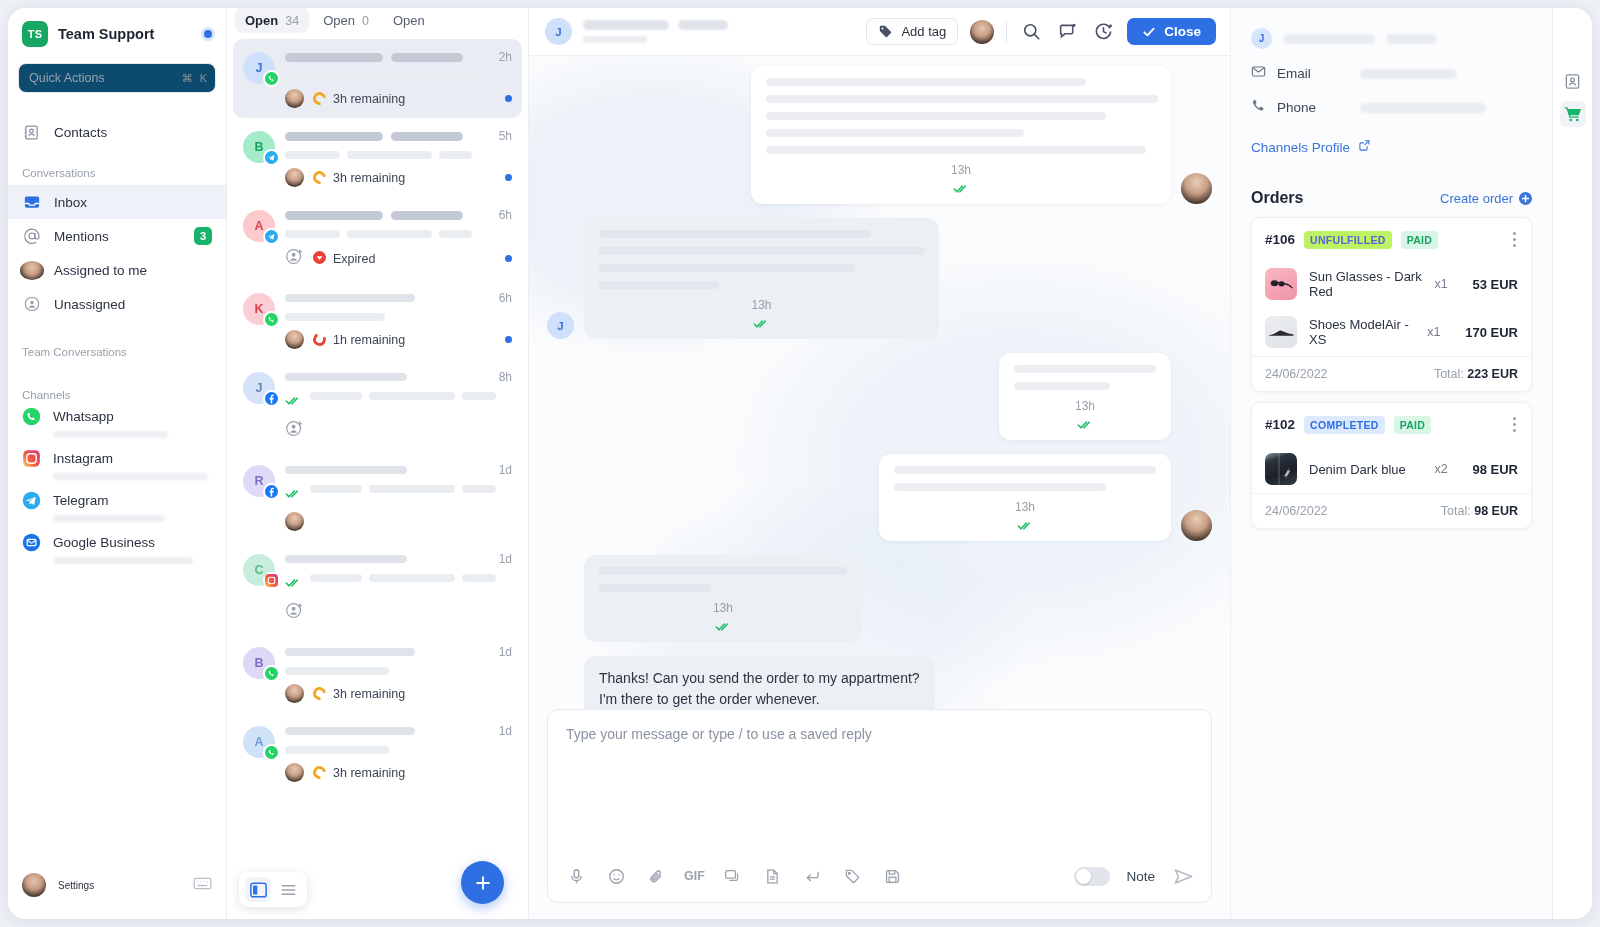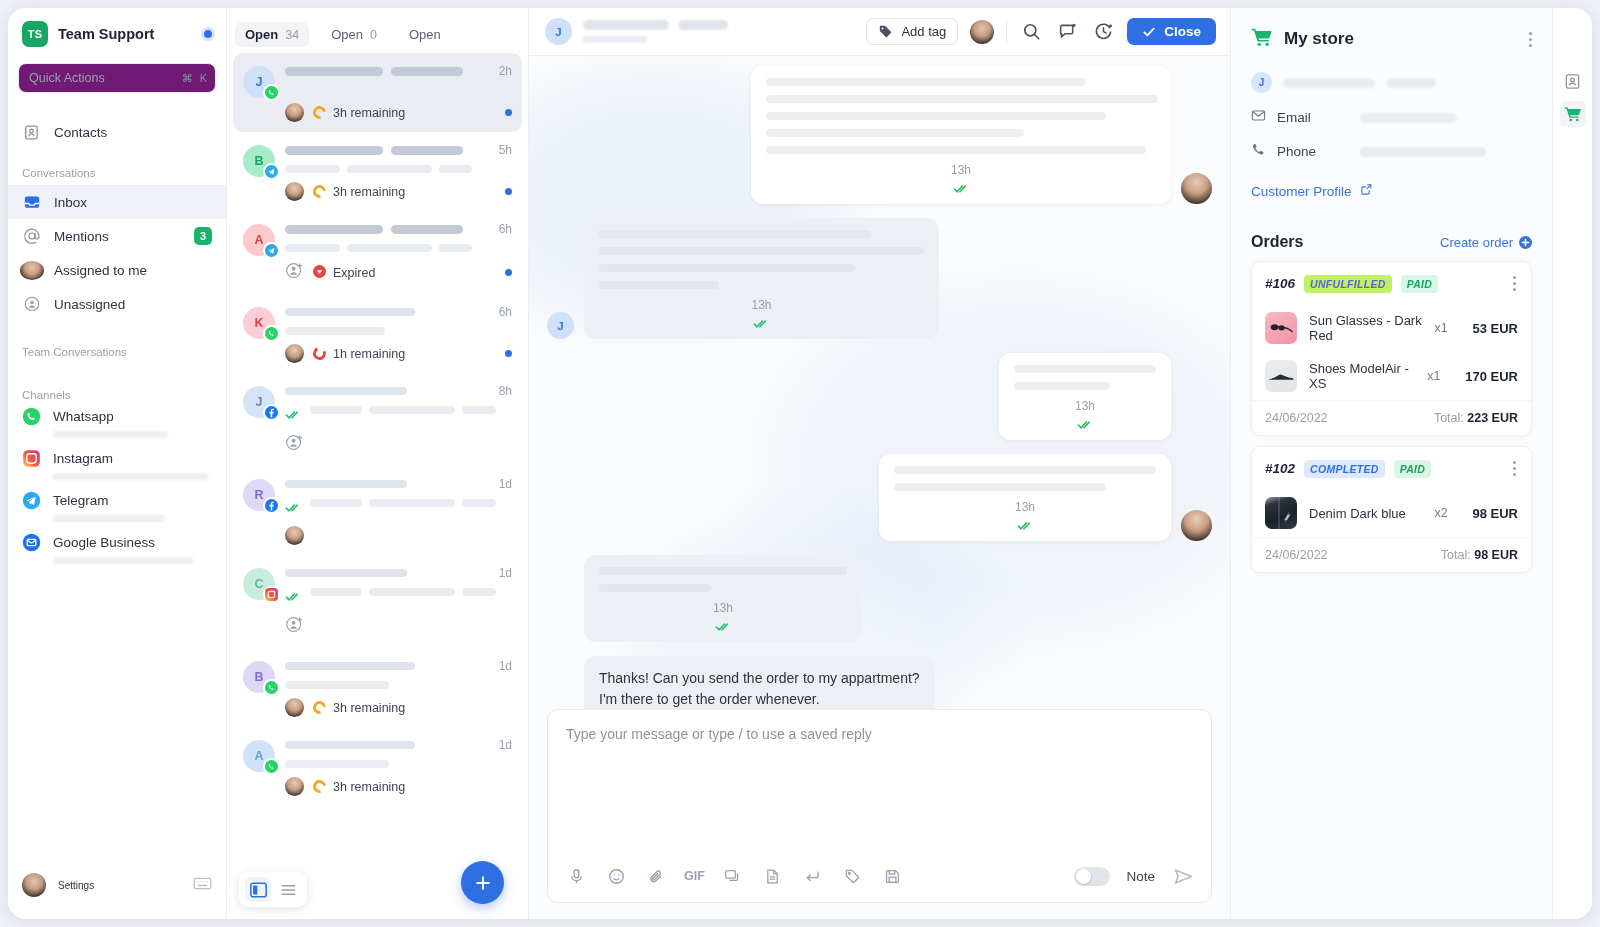--- a/index.html
+++ b/index.html
@@ -35,21 +35,21 @@
     display:flex; align-items:center; justify-content:center;
     letter-spacing:.2px;
   }
   .brand-name { font-size: 14.5px; color:#1d2433; font-weight:600; flex:1; }
   .brand-dot { width:8px; height:8px; border-radius:50%; background:#2f6fe4; box-shadow:0 0 0 3px rgba(47,111,228,.18); }
 
   .qa {
     margin: 6px 10px 0 10px; height: 30px;
     border:1px solid #e8eaee; border-radius:8px;
     display:flex; align-items:center; padding: 0 8px 0 10px;
-    background:#701a75;
+    background:#0c4a6e;
   }
   .qa-ph { font-size: 12.5px; color:#9aa1ad; flex:1; }
   .qa-keys { display:flex; gap:7px; font-size:11px; color:#8b93a1; }
 
   .nav { margin-top: 22px; }
   .nav-row {
     display:flex; align-items:center; gap:13px;
     height: 34px; padding: 0 14px;
     font-size: 13.5px; color:#2b3241;
     cursor:pointer;
@@ -82,21 +82,21 @@
     flex:0 0 24px;
   }
 
   
   .conv {
     width: 302px; flex: 0 0 302px;
     border-right:1px solid #eceef2;
     display:flex; flex-direction:column;
     position:relative; background:#fff;
   }
-  .conv-tabs { display:flex; gap:12px; padding: 14px 8px 6px 8px; }
+  .conv-tabs { display:flex; gap:4px; padding: 0 8px 6px 8px; }
   .tab {
     display:flex; align-items:center; gap:7px;
     padding: 5px 10px; border-radius:7px; cursor:pointer;
     font-size:13px;
   }
   .tab.active { background:#f1f3f7; }
   .tab .t-lbl { color:#586172; }
   .tab.active .t-lbl { color:#1d2433; font-weight:bold; }
   .tab .t-cnt { color:#98a0ac; font-size:12.5px; }
 
@@ -241,21 +241,21 @@
   .orders-head { display:flex; align-items:baseline; padding: 34px 20px 0 20px; }
   .orders-title { font-size:16px; color:#1d2433; font-weight:600; flex:1; }
   .create-order { font-size:13px; color:#3b73d8; cursor:pointer; display:flex; align-items:center; gap:6px; }
   .plus-ic { width:13px; height:13px; border-radius:50%; background:#3b73d8; color:#fff; font-size:11px; display:flex; align-items:center; justify-content:center; line-height:0; }
 
   .order-card {
     margin: 10px 20px 0 20px; background:#fff;
     border:1px solid #edeff3; border-radius:9px;
     box-shadow:0 1px 4px rgba(40,55,85,.06); overflow:hidden;
   }
-  .oc-head { display:flex; align-items:center; gap:9px; padding: 10px 11px 9px 13px; font-style: italic; }
+  .oc-head { display:flex; align-items:center; gap:9px; padding: 10px 11px 9px 13px; }
   .oc-id { font-size:13.5px; font-weight:bold; color:#1d2433; }
   .chip { font-size:10.5px; font-weight:bold; border-radius:4px; padding: 3px 6px; letter-spacing:.3px; }
   .chip.unf { background:#bef264; color:#5b63d8; }
   .chip.comp { background:#dde9fd; color:#2f6fe4; }
   .chip.paid { background:#d9f5e5; color:#17a362; }
   .oc-head .sp { flex:1; }
   .oi { display:flex; align-items:center; gap:12px; padding: 8px 13px; }
   .oi-img { width:32px; height:32px; border-radius:7px; flex:0 0 32px; position:relative; overflow:hidden; }
   .oi-name { flex:1; font-size:13px; color:#2b3241; }
   .oi-qty { font-size:12.5px; color:#747c8b; width:26px; }
@@ -980,35 +980,20 @@
           <svg width="21" height="19" viewBox="0 0 22 20" fill="none" stroke="#b5bcc7" stroke-width="1.7" stroke-linejoin="round">
               <path d="M2.5 3.2l17 6.8-17 6.8 3-6.8z"></path>
             </svg>
         </span>
       </div>
     </div>
   </div>
 
   <div class="right">
 
-    <div class="store-head">
-      <span>
-        <svg width="22" height="22" viewBox="0 0 24 24" fill="#1ab56d">
-            <path d="M1.5 3h3l1 2.4h16c.6 0 1 .6.8 1.1l-2.3 6.4c-.2.5-.6.8-1.1.8H8.2l.5 1.5H19a.9.9 0 1 1 0 1.8H8a1 1 0 0 1-.95-.7L3.2 4.8H1.5A.9.9 0 0 1 1.5 3z"></path>
-            <circle cx="9" cy="20" r="1.8"></circle>
-            <circle cx="17.6" cy="20" r="1.8"></circle>
-          </svg>
-      </span>
-      <span class="store-title">My store</span>
-      <span class="kebab">
-          <i></i>
-          <i></i>
-          <i></i>
-        </span>
-    </div>
 
     <div class="cust">
       <div class="cust-row">
         <span class="c-ava">J</span>
         <span class="blurbar" style="width:92px;height:10px;"></span>
         <span class="blurbar" style="width:50px;height:10px;"></span>
       </div>
 
       <div class="info-row">
         <span>
@@ -1025,21 +1010,21 @@
         <span>
           <svg width="15" height="15" viewBox="0 0 20 20" fill="#6e7685">
               <path d="M4.3 2.6c.5-.3 1.2-.2 1.5.4l1.4 2.4c.3.5.2 1.1-.2 1.5l-.9.8c-.2.2-.3.5-.1.8a11 11 0 0 0 4.7 4.7c.3.2.6.1.8-.1l.8-.9c.4-.4 1-.5 1.5-.2l2.4 1.4c.6.3.7 1 .4 1.5-.9 1.4-2.6 2.1-4.2 1.5A16 16 0 0 1 2.8 6.8c-.6-1.6.1-3.3 1.5-4.2z"></path>
             </svg>
         </span>
         <span class="info-lbl">Phone</span>
         <span class="blurbar" style="width:126px;height:10px;"></span>
       </div>
 
       <div class="prof-link">
-        <span>Customer Profile</span>
+        <span>Channels Profile</span>
         <span>
           <svg width="13" height="13" viewBox="0 0 18 18" fill="none" stroke="#3b73d8" stroke-width="1.5" stroke-linecap="round">
               <path d="M10.5 2.5H15v4.5"></path>
               <path d="M15 2.5l-5.4 5.4"></path>
               <path d="M12.6 10.5V14a1.4 1.4 0 0 1-1.4 1.4H4a1.4 1.4 0 0 1-1.4-1.4V6.8A1.4 1.4 0 0 1 4 5.4h3.5"></path>
             </svg>
         </span>
       </div>
     </div>
 

